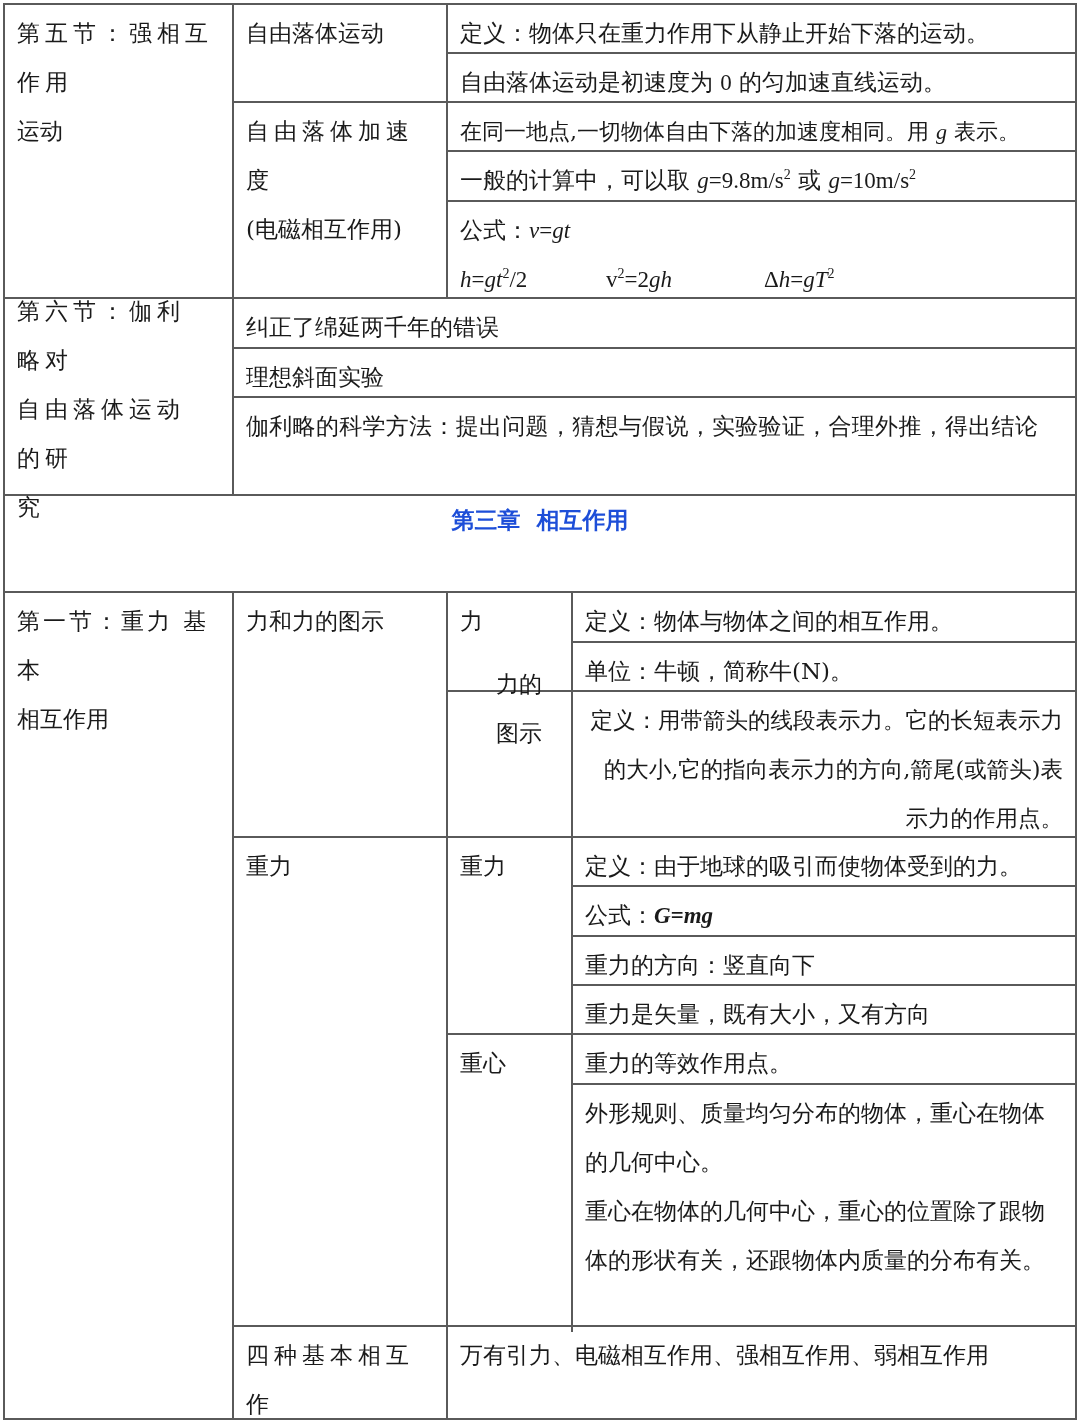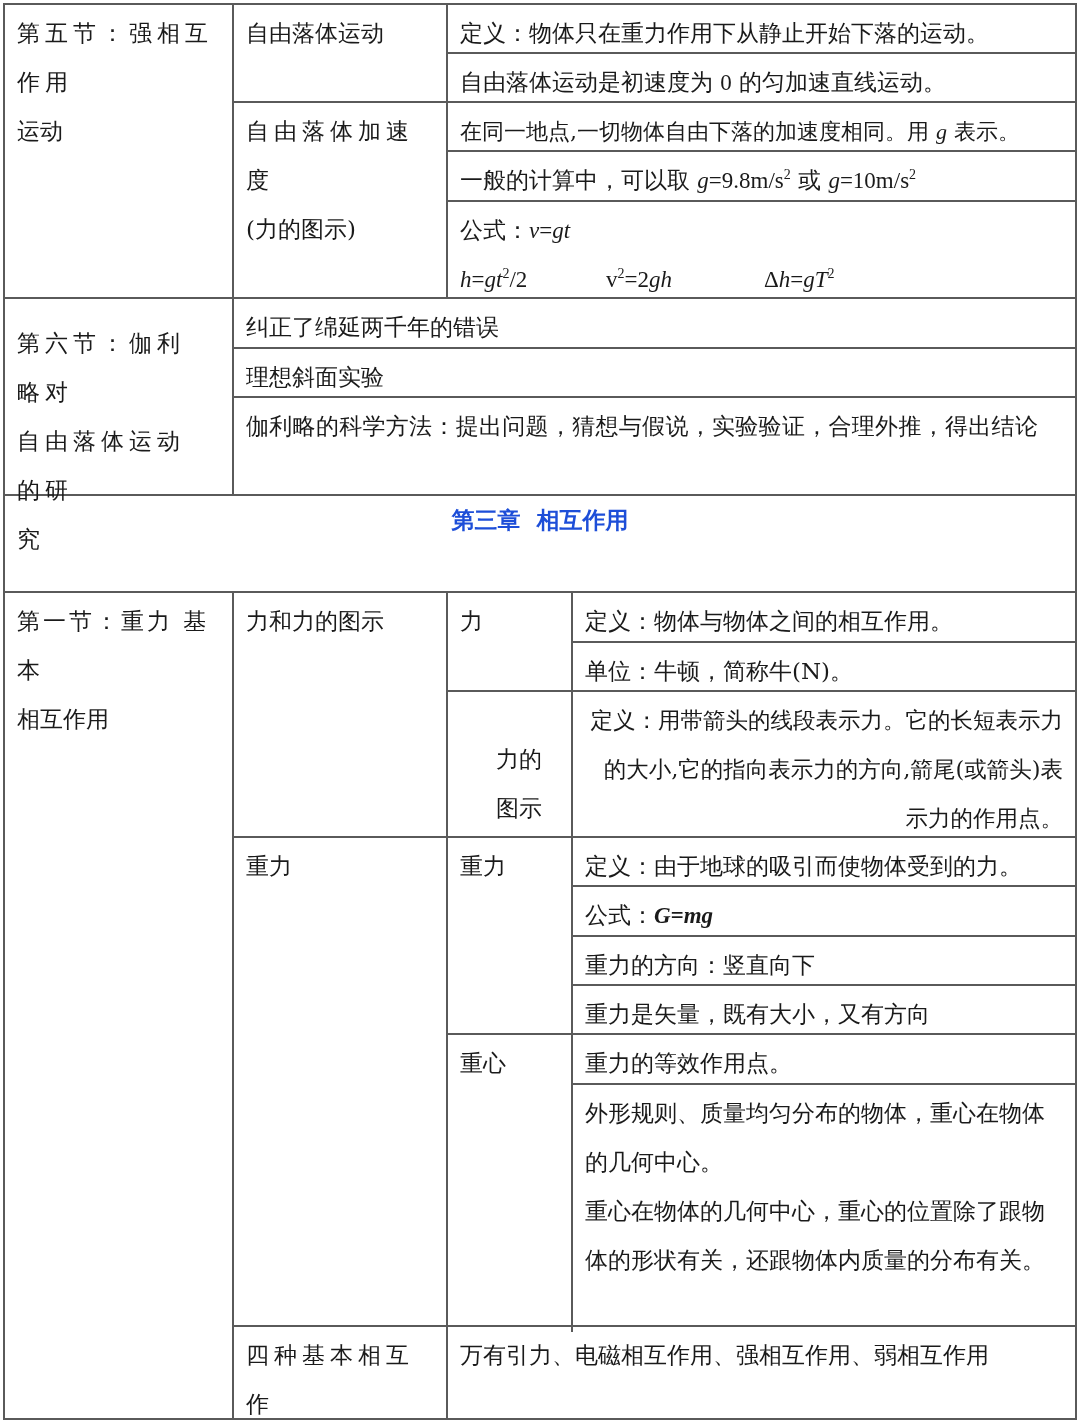--- a/index.html
+++ b/index.html
@@ -67,38 +67,38 @@
   </div>
   <div class="abs cell" style="left:445px;top:2px;width:627px;">
     <span>定义：物体只在重力作用下从静止开始下落的运动。</span>
   </div>
   <div class="abs cell" style="left:445px;top:51px;width:627px;">
     <span>自由落体运动是初速度为 </span><span class="rm">0</span><span> 的匀加速直线运动。</span>
   </div>
 
   <div class="abs cell" style="left:231px;top:100px;width:212px;">
     <div class="spread">自由落体加速度</div>
-    <div>(力的图示)</div>
+    <div>(电磁相互作用)</div>
   </div>
   <div class="abs cell" style="left:445px;top:100px;width:627px;font-size:22px;">
     <span>在同一地点,一切物体自由下落的加速度相同。用 </span><span class="math">g</span><span> 表示。</span>
   </div>
   <div class="abs cell" style="left:445px;top:149px;width:627px;">
     <span>一般的计算中，可以取 </span><span class="math">g</span><span class="rm">=9.8m/s</span><sup class="rm">2</sup><span> 或 </span><span class="math">g</span><span class="rm">=10m/s</span><sup class="rm">2</sup>
   </div>
   <div class="abs cell" style="left:445px;top:199px;width:627px;">
     <div>
       <span>公式：</span><span class="math">v</span><span class="rm">=</span><span class="math">gt</span>
     </div>
     <div>
       <span style="display:inline-block;width:146px;"><span class="math">h</span><span class="rm">=</span><span class="math">gt</span><sup class="rm">2</sup><span class="rm">/2</span></span><span style="display:inline-block;width:158px;"><span class="rm">v</span><sup class="rm">2</sup><span class="rm">=2</span><span class="math">gh</span></span><span><span class="rm">Δ</span><span class="math">h</span><span class="rm">=</span><span class="math">gT</span><sup class="rm">2</sup></span>
     </div>
   </div>
 
-  <div class="abs cell" style="left:2px;top:312px;width:200px;">
+  <div class="abs cell" style="left:2px;top:280px;width:200px;">
     <div class="spread">第六节：伽利略对</div>
     <div class="spread">自由落体运动的研</div>
     <div>究</div>
   </div>
   <div class="abs cell" style="left:231px;top:296px;width:841px;">
     <span>纠正了绵延两千年的错误</span>
   </div>
   <div class="abs cell" style="left:231px;top:346px;width:841px;">
     <span>理想斜面实验</span>
   </div>
@@ -120,21 +120,21 @@
   </div>
   <div class="abs cell" style="left:445px;top:590px;width:123px;">
     <span>力</span>
   </div>
   <div class="abs cell" style="left:570px;top:590px;width:502px;">
     <span>定义：物体与物体之间的相互作用。</span>
   </div>
   <div class="abs cell" style="left:570px;top:640px;width:502px;">
     <span>单位：牛顿，简称牛(N)。</span>
   </div>
-  <div class="abs cell" style="left:445px;top:728px;width:126px;padding-left:48px;">
+  <div class="abs cell" style="left:445px;top:653px;width:126px;padding-left:48px;">
     <span>力的图示</span>
   </div>
   <div class="abs cell" style="left:570px;top:689px;width:502px;font-size:22.5px;text-align:right;">
     <span>定义：用带箭头的线段表示力。它的长短表示力的大小,它的指向表示力的方向,箭尾(或箭头)表示力的作用点。</span>
   </div>
 
   <div class="abs cell" style="left:231px;top:835px;width:212px;">
     <span>重力</span>
   </div>
   <div class="abs cell" style="left:445px;top:835px;width:123px;">

